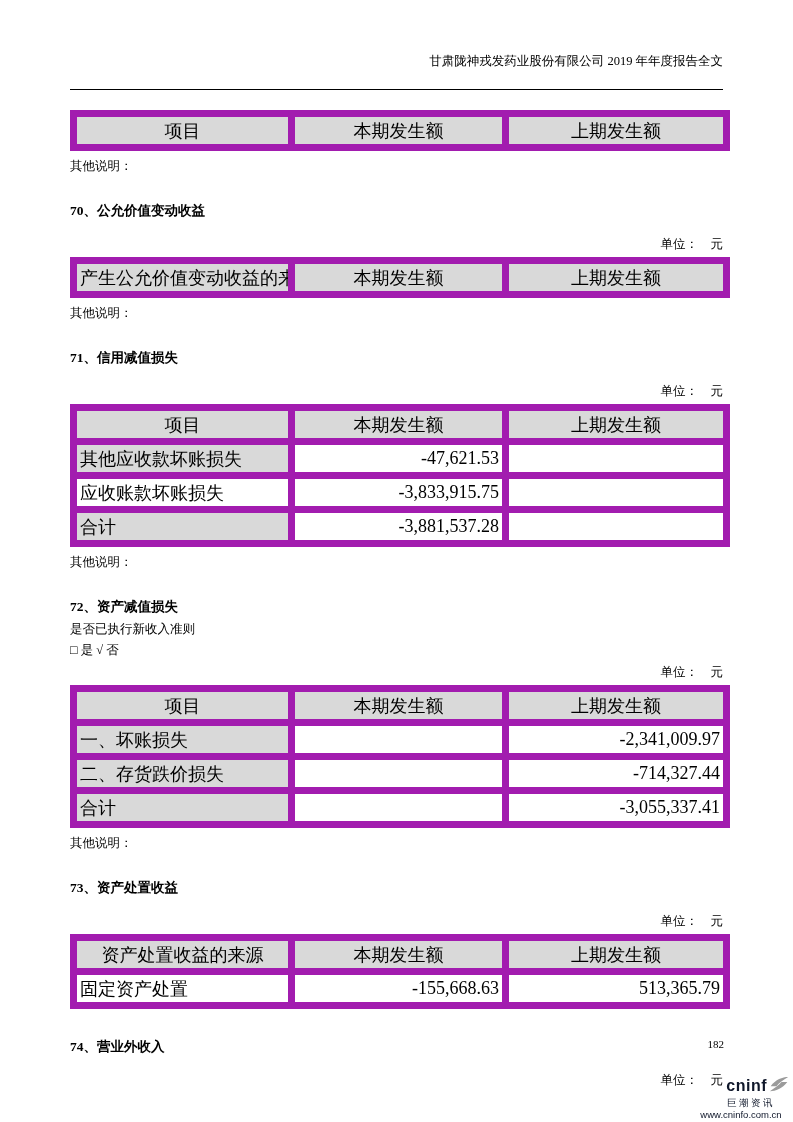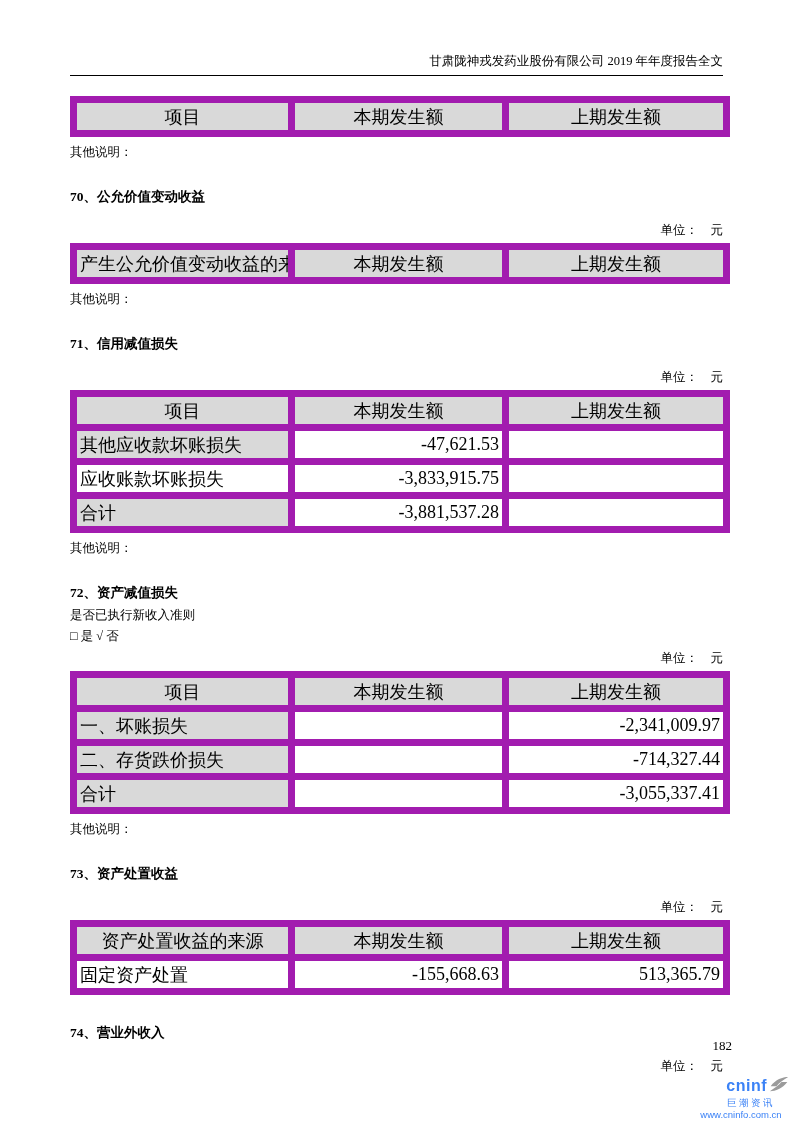--- a/index.html
+++ b/index.html
@@ -8,21 +8,21 @@
     width: 793px;
     height: 1122px;
     background: #ffffff;
     font-family: "Liberation Serif", "DejaVu Serif", serif;
     color: #000;
     overflow: hidden;
   }
   .page-header {
     margin: 0 70px;
     padding-top: 53px;
-    padding-bottom: 6px;
+    padding-bottom: 20px;
     text-align: right;
     font-size: 12.5px;
     line-height: 16px;
     border-bottom: 1.5px solid #000;
   }
   .content { margin: 0 70px; width: 653px; }
 
   table.fin-table {
     border-collapse: collapse;
     table-layout: fixed;
@@ -57,30 +57,30 @@
   .question-line { font-size: 12.5px; line-height: 14px; margin-top: 7px; }
   .choice-line { font-size: 12.5px; line-height: 14px; margin-top: 7px; }
   .sp-table { margin-top: 6px; padding-left: 22px; }
   .sp-table-lg { margin-top: 20px; }
   .sp-unit { margin-top: 18px; }
   .sp-unit-sm { margin-top: 8px; }
 
   .page-number {
     position: absolute;
     top: 1038px;
-    right: 61px;
-    font-size: 13px;
+    right: 69px;
+    font-size: 11px;
   }
   .logo {
     position: absolute;
     top: 1076px;
     right: 4px;
     width: 96px;
     font-family: "Liberation Sans", sans-serif;
-    color: #3b82f6;
+    color: #0f172a;
     text-align: right;
     line-height: 1;
   }
   .logo-row1 {
     display: flex;
     justify-content: flex-end;
     align-items: center;
     gap: 2px;
   }
   .logo-word {

